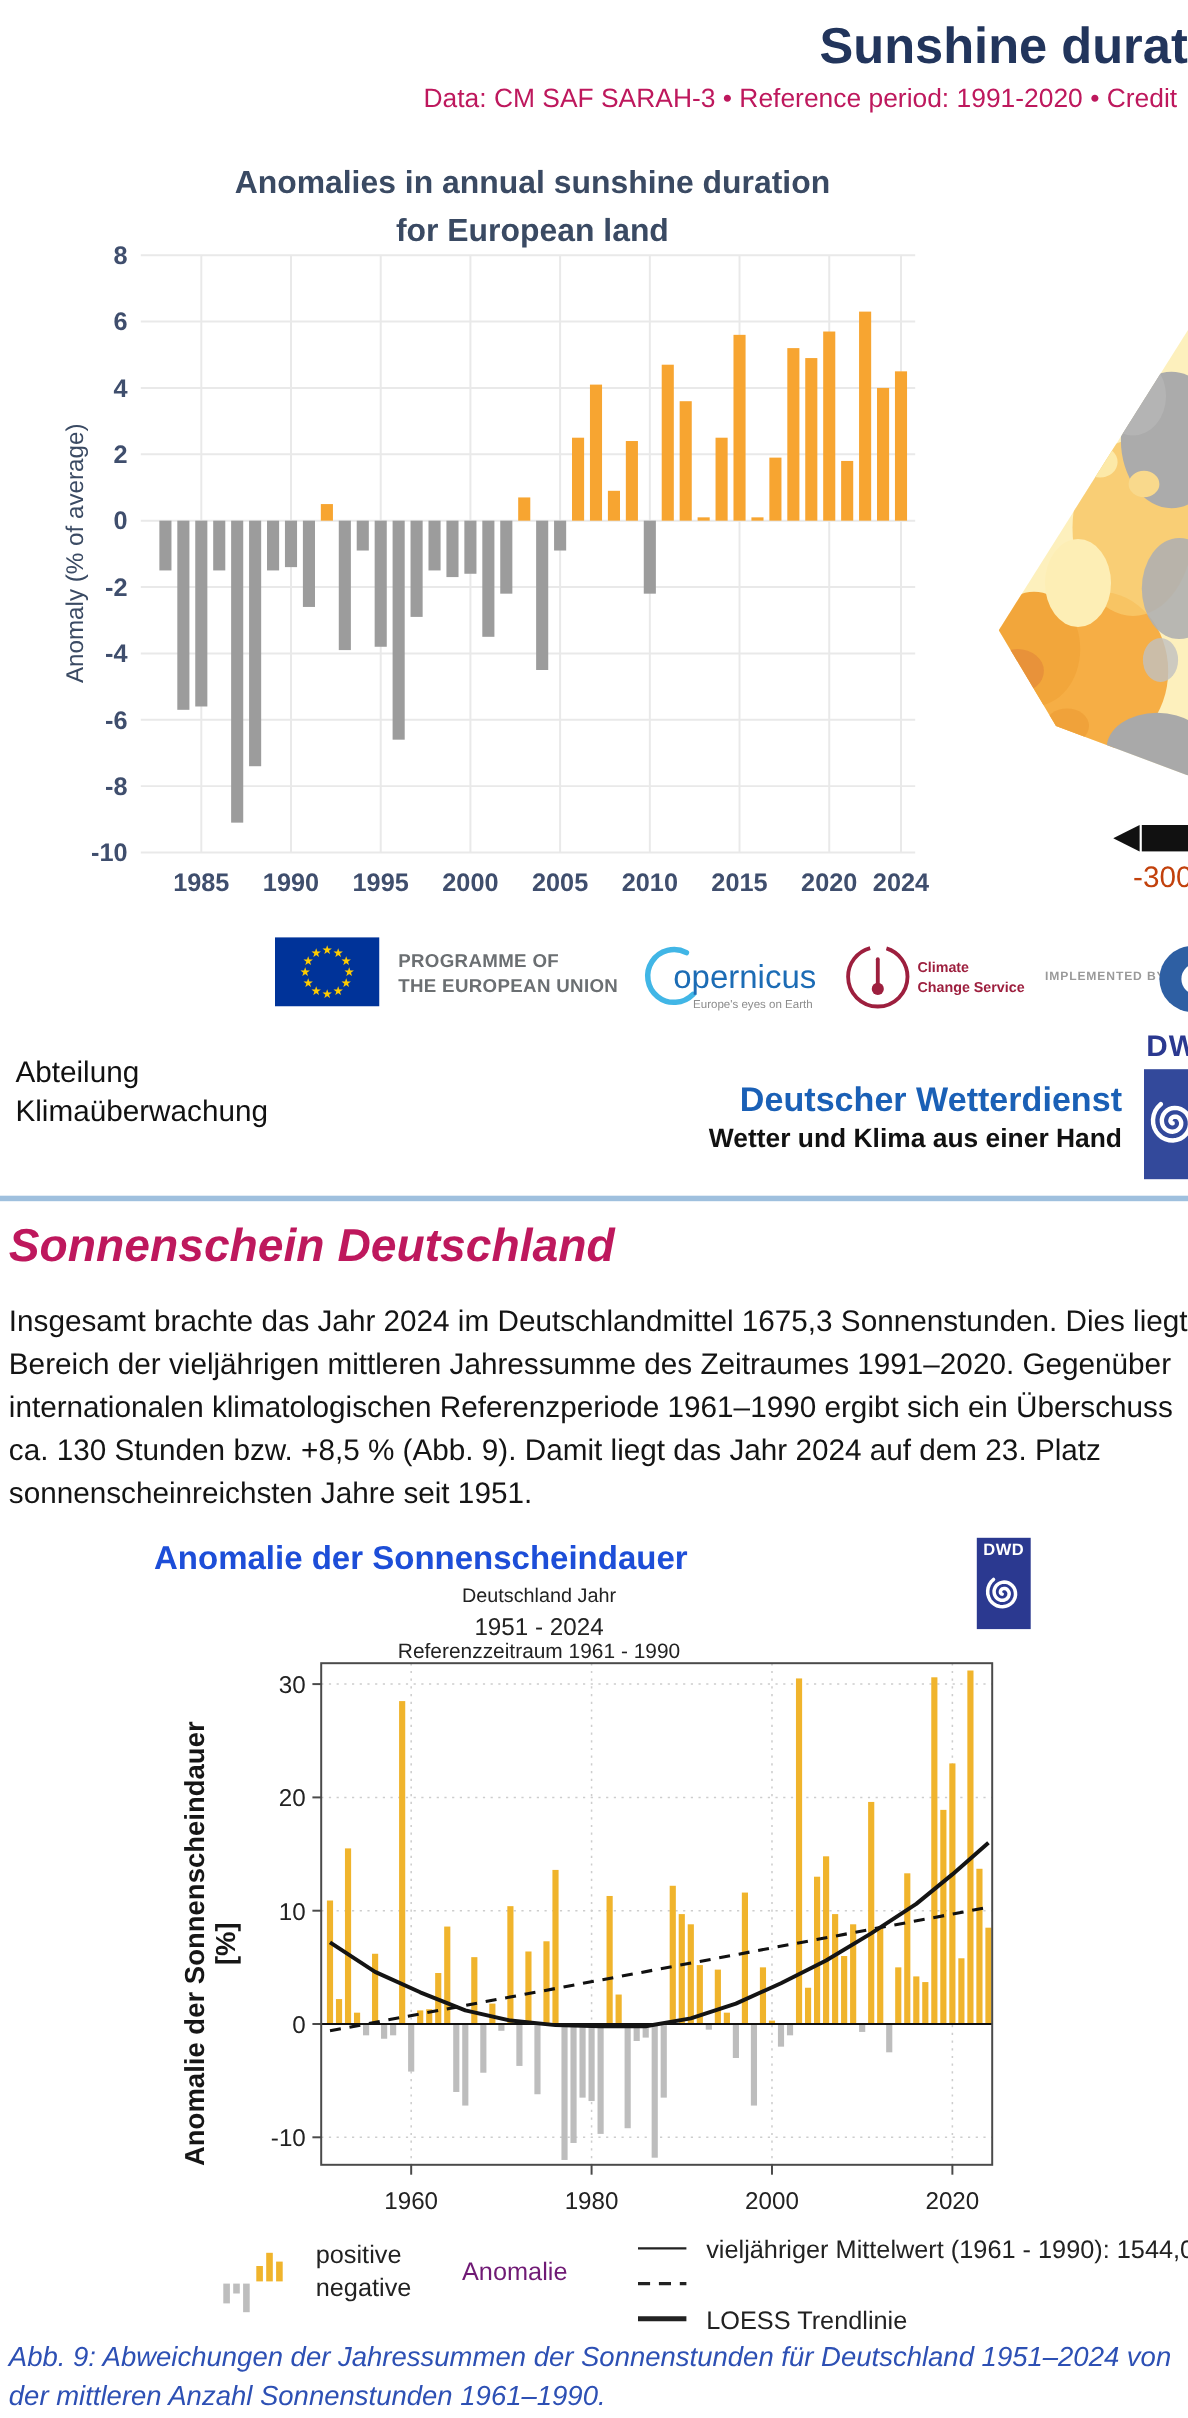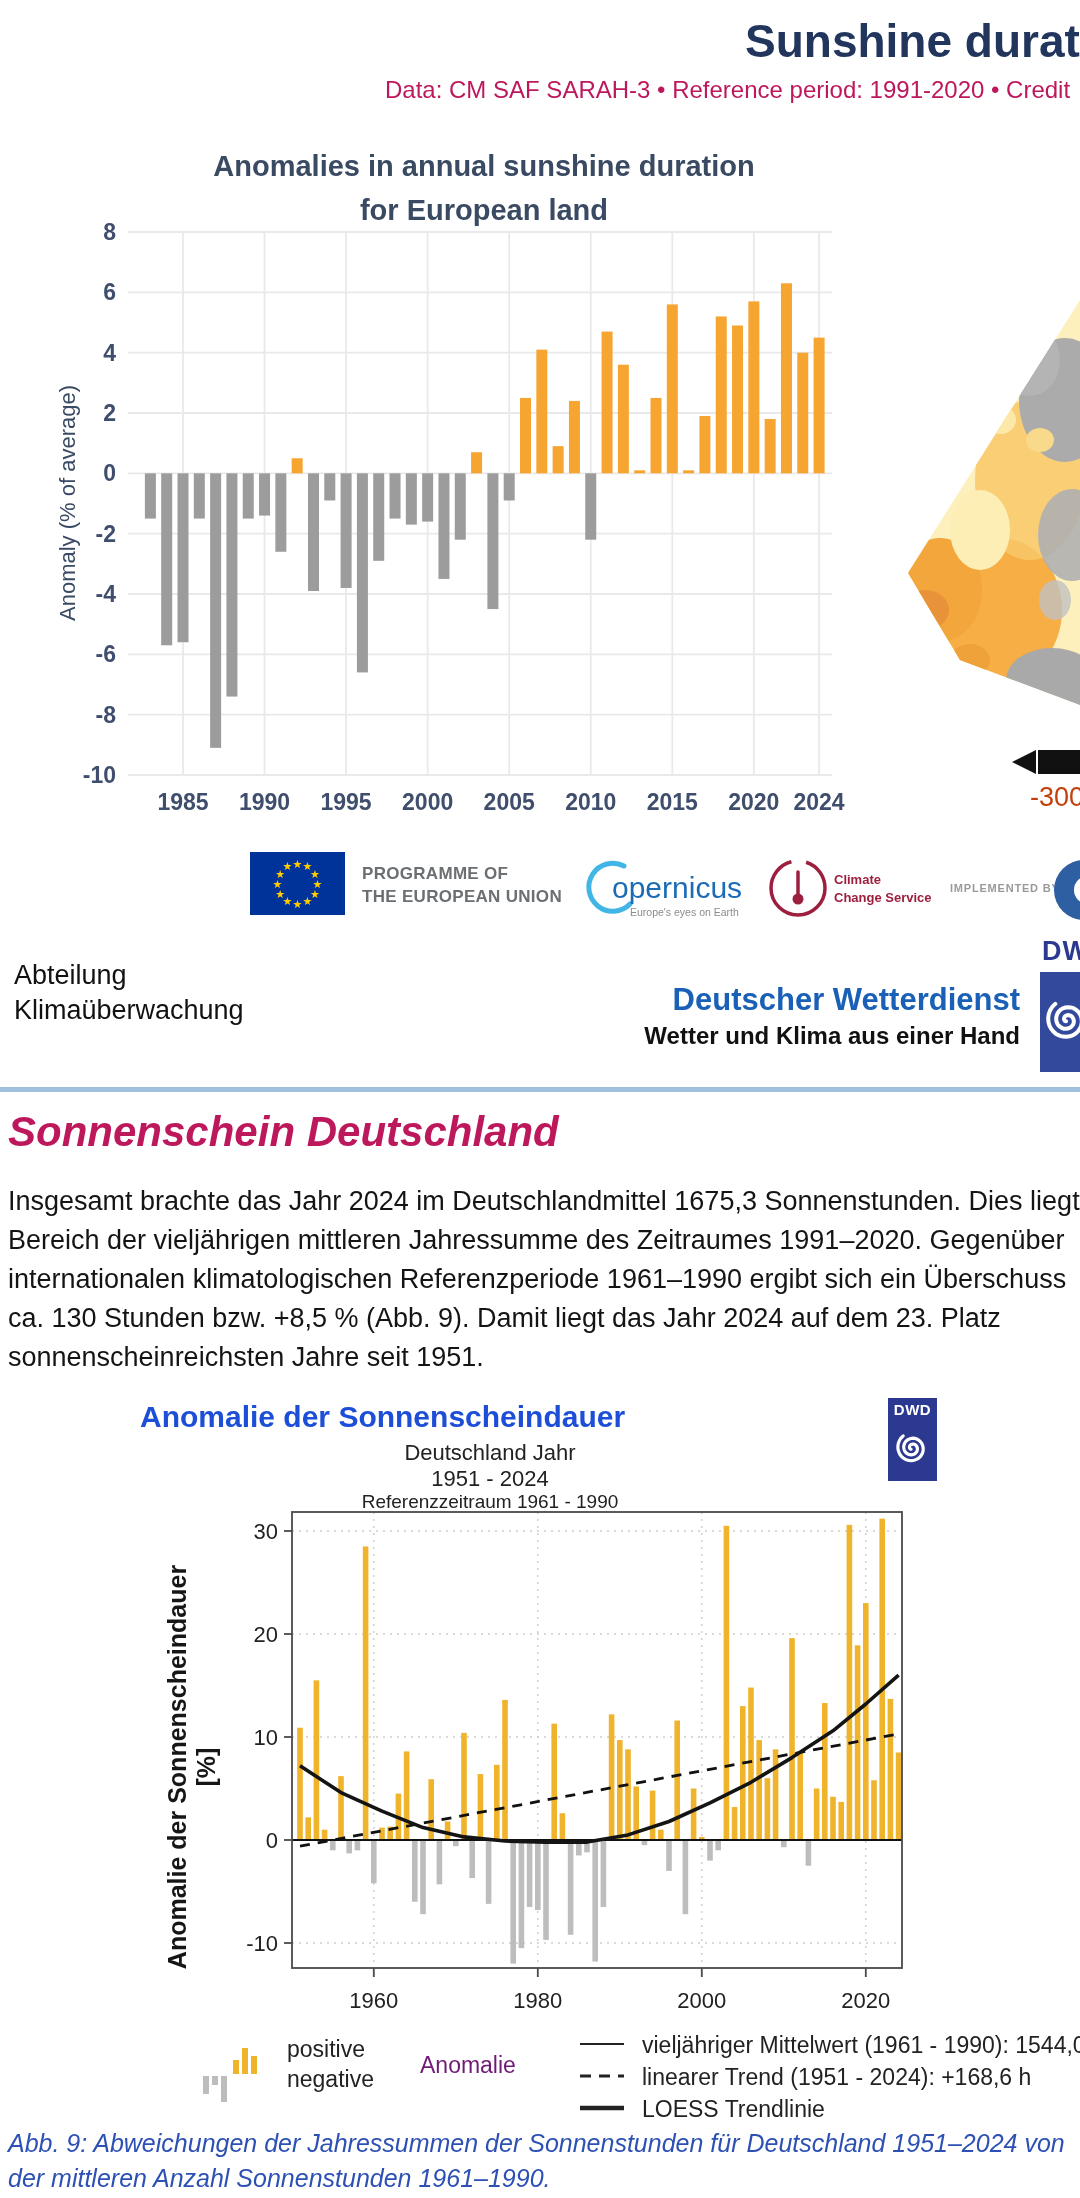--- a/index.html
+++ b/index.html
@@ -27,21 +27,21 @@
   .org{right:60px;top:982px;font-size:31px;font-weight:bold;color:#1a60b6;white-space:nowrap;}
   .slogan{right:60px;top:1022px;font-size:24px;font-weight:bold;color:#111;white-space:nowrap;}
   .dwd-head-text{left:1042px;top:936px;font-size:27px;font-weight:bold;color:#2b3990;letter-spacing:1px;}
   .dwd-head-box{left:1040px;top:972px;width:58px;height:100px;background:#33499b;}
   .divider{left:0;top:1087px;width:1080px;height:5px;background:#9fc0de;}
   
   .sec-heading{left:8px;top:1108px;font-size:42px;font-weight:bold;font-style:italic;color:#be185d;white-space:nowrap;}
   .sec-par{left:8px;top:1182px;font-size:27px;line-height:39px;color:#141414;}
   
   .c2-title{left:140px;top:1400px;width:700px;text-align:left;font-size:30px;font-weight:bold;color:#1d4ed8;}
-  .c2-sub1{left:140px;top:1440px;width:700px;text-align:center;font-size:22px;color:#222;}
+  .c2-sub1{left:140px;top:1440px;width:700px;text-align:center;font-size:18px;color:#222;}
   .c2-sub2{left:140px;top:1466px;width:700px;text-align:center;font-size:22px;color:#222;}
   .c2-sub3{left:140px;top:1491px;width:700px;text-align:center;font-size:19px;color:#222;}
   .c2-ylabel{left:-28px;top:1738px;width:440px;text-align:center;font-size:25px;font-weight:bold;color:#161616;
              transform:rotate(-90deg);}
   .c2tick{font-family:"Liberation Sans",sans-serif;font-size:22px;fill:#222;}
   .dwd-c2-box{left:888px;top:1398px;width:49px;height:83px;background:#2b3990;}
   .dwd-c2-text{width:49px;text-align:center;margin-top:3px;font-size:15px;font-weight:bold;color:#fff;letter-spacing:.5px;}
   
   .lg-pos{left:287px;top:2036px;font-size:23px;color:#222;}
   .lg-neg{left:287px;top:2066px;font-size:23px;color:#222;}
@@ -376,18 +376,17 @@
   <div class="abs lg-pos">positive</div>
   <div class="abs lg-neg">negative</div>
   <div class="abs lg-anom">Anomalie</div>
 
   <svg class="abs" style="left:578px;top:2030px;" width="52" height="90">
     <line x1="2" y1="14" x2="46" y2="14" stroke="#222" stroke-width="2"></line>
     <line x1="2" y1="46" x2="46" y2="46" stroke="#222" stroke-width="3" stroke-dasharray="11 8"></line>
     <line x1="2" y1="78" x2="46" y2="78" stroke="#222" stroke-width="4.5"></line>
   </svg>
   <div class="abs lg-row-label" style="left:642px;top:2032px;">vieljähriger Mittelwert (1961 - 1990): 1544,0 Std.</div>
-  <div class="abs lg-row-label" style="left:642px;top:2064px;">linearer Trend (1951 - 2024): +168,6 h</div>
   <div class="abs lg-row-label" style="left:642px;top:2096px;">LOESS Trendlinie</div>
 
   <div class="abs caption">Abb. 9: Abweichungen der Jahressummen der Sonnenstunden für Deutschland 1951–2024 von der mittleren Anzahl Sonnenstunden 1961–1990.</div>
 
 </div>
 
 </body></html>

